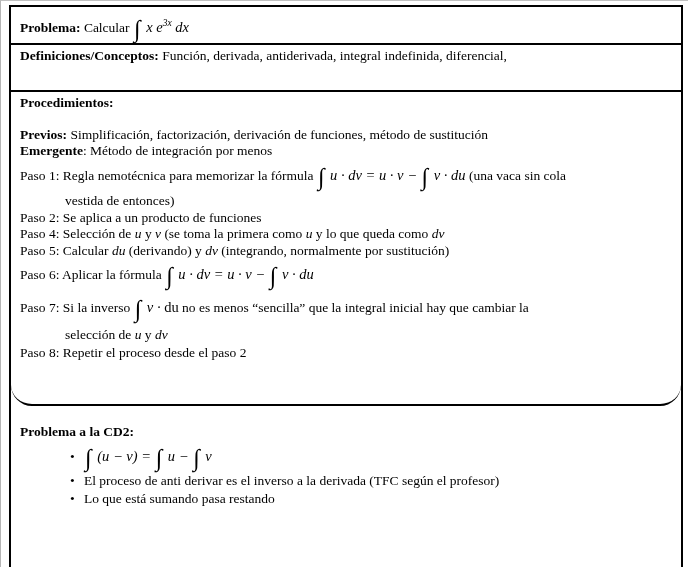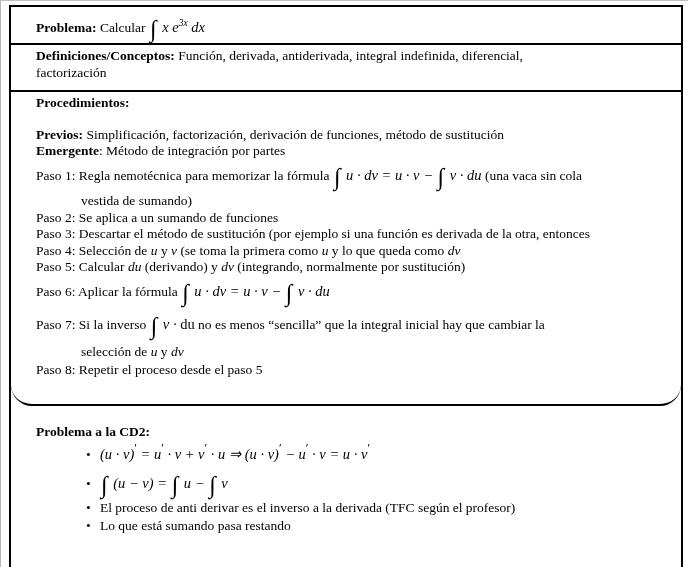--- a/index.html
+++ b/index.html
@@ -7,21 +7,21 @@
     width:688px;height:567px;background:#ffffff;color:#000;
     font-family:"Liberation Serif","DejaVu Serif",serif;
     font-size:13.5px;position:relative;
     border-top:1px solid #c0c0c0;border-left:1px solid #b5b5b5;
     box-sizing:border-box;overflow:hidden;
   }
   .doc{
     position:absolute;left:8px;top:4px;width:674px;
     border:2px solid #000;box-sizing:border-box;background:#fff;
   }
-  .sec{border-bottom:2px solid #000;padding:3px 8px 3px 25px;overflow:visible;font-family:Liberation Serif, serif;}
+  .sec{border-bottom:2px solid #000;padding:3px 8px 3px 9px;overflow:visible;font-family:Liberation Serif, serif;}
   .sec:last-child{border-bottom:none;}
   .sec-problema{height:30px;line-height:26px;white-space:nowrap;}
   .sec-defs{height:39px;line-height:16.5px;}
   .sec-proc{height:306px;border-radius:21px;}
   .sec-prop{height:173px;}
   b{font-weight:bold;}
   .line{line-height:16.5px;white-space:nowrap;}
   .blank{height:15px;}
   .frow{line-height:31px;white-space:nowrap;}
   .cont{padding-left:45px;line-height:19px;white-space:nowrap;}
@@ -49,54 +49,47 @@
     <b>Problema:</b>
     <span>Calcular</span>
     <span class="math"><span class="int">∫</span> x e<sup>3x</sup> dx</span>
   </div>
 
   <div class="sec sec-defs">
     <div class="line">
       <b>Definiciones/Conceptos:</b>
       <span>Función, derivada, antiderivada, integral indefinida, diferencial,</span>
     </div>
-    <div class="line">
-      <span>factorización</span>
-    </div>
   </div>
 
   <div class="sec sec-proc">
     <div class="line">
       <b>Procedimientos:</b>
     </div>
     <div class="blank"></div>
     <div class="line">
       <b>Previos:</b>
       <span>Simplificación, factorización, derivación de funciones, método de sustitución</span>
     </div>
     <div class="line">
-      <b>Emergente</b><span>: Método de integración por partes</span>
+      <b>Emergente</b><span>: Método de integración por menos</span>
     </div>
 
     <div class="frow">
       <span>Paso 1:</span>
       <span>Regla nemotécnica para memorizar la fórmula </span>
       <span class="math"><span class="int">∫</span> u · dv = u · v − <span class="int">∫</span> v · du</span>
       <span> (una vaca sin cola</span>
     </div>
     <div class="cont">
-      <span>vestida de sumando)</span>
+      <span>vestida de entonces)</span>
     </div>
     <div class="line">
       <span>Paso 2:</span>
-      <span>Se aplica a un sumando de funciones</span>
-    </div>
-    <div class="line">
-      <span>Paso 3:</span>
-      <span>Descartar el método de sustitución (por ejemplo si una función es derivada de la otra, entonces</span>
+      <span>Se aplica a un producto de funciones</span>
     </div>
     <div class="line">
       <span>Paso 4:</span>
       <span class="rich">Selección de <i>u</i> y <i>v</i> (se toma la primera como <i>u</i> y lo que queda como <i>dv</i></span>
     </div>
     <div class="line">
       <span>Paso 5:</span>
       <span class="rich">Calcular <i>du</i> (derivando) y <i>dv</i> (integrando, normalmente por sustitución)</span>
     </div>
     <div class="frow">
@@ -108,31 +101,28 @@
       <span>Paso 7:</span>
       <span>Si la inverso </span>
       <span class="math"><span class="int">∫</span> v · <span class="rm">du</span></span>
       <span>  no es menos “sencilla” que la integral inicial hay que cambiar la</span>
     </div>
     <div class="cont">
       <span class="rich">selección de <i>u</i> y <i>dv</i></span>
     </div>
     <div class="line" style="line-height:18px">
       <span>Paso 8:</span>
-      <span>Repetir el proceso desde el paso 5</span>
+      <span>Repetir el proceso desde el paso 2</span>
     </div>
   </div>
 
   <div class="sec sec-prop">
     <div class="blank"></div>
     <div class="line">
       <b>Problema a la CD2:</b>
-    </div>
-    <div class="brow b-math1">
-      <span class="bullet">•</span><span class="math">(u · v)<sup class="pr">′</sup> = u<sup class="pr">′</sup> · v + v<sup class="pr">′</sup> · u ⇒ (u · v)<sup class="pr">′</sup> − u<sup class="pr">′</sup> · v = u · v<sup class="pr">′</sup></span>
     </div>
     <div class="brow b-math2">
       <span class="bullet">•</span><span class="math"><span class="int">∫</span> (u − v) =  <span class="int">∫</span> u −  <span class="int">∫</span> v</span>
     </div>
     <div class="brow b-text">
       <span class="bullet">•</span><span>El proceso de anti derivar es el inverso a la derivada (TFC según el profesor)</span>
     </div>
     <div class="brow b-text">
       <span class="bullet">•</span><span>Lo que está sumando pasa restando</span>
     </div>

